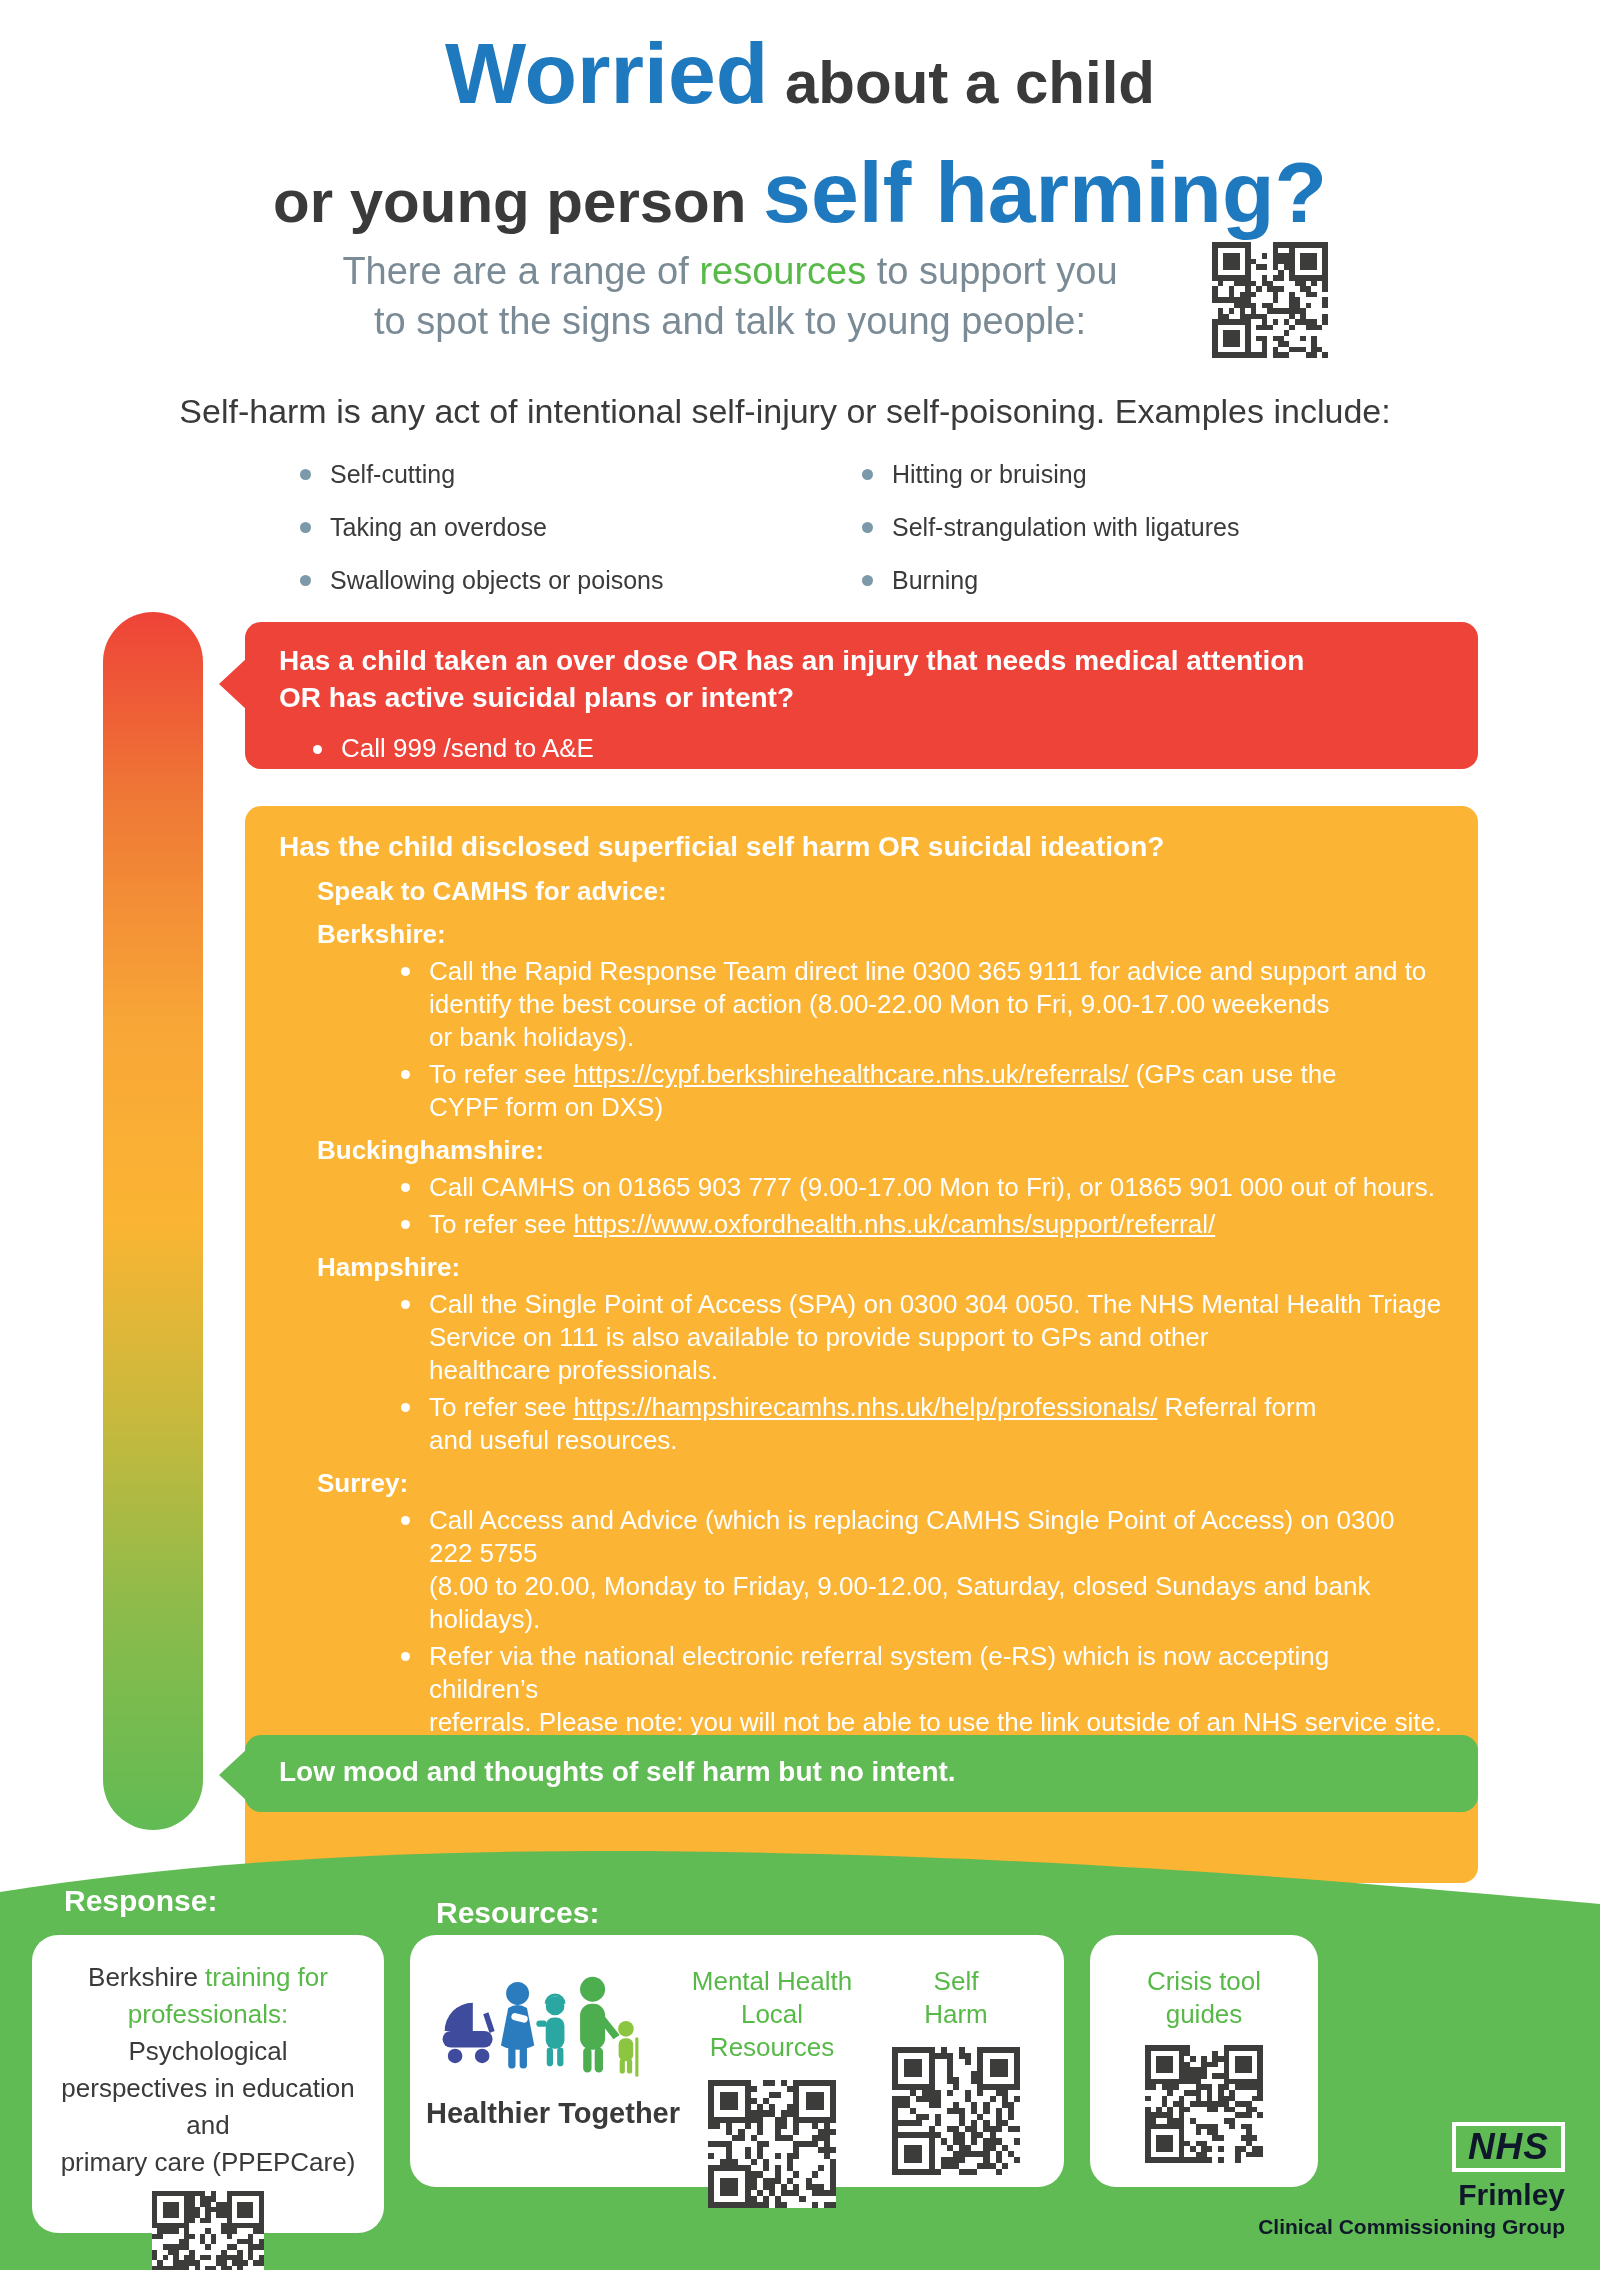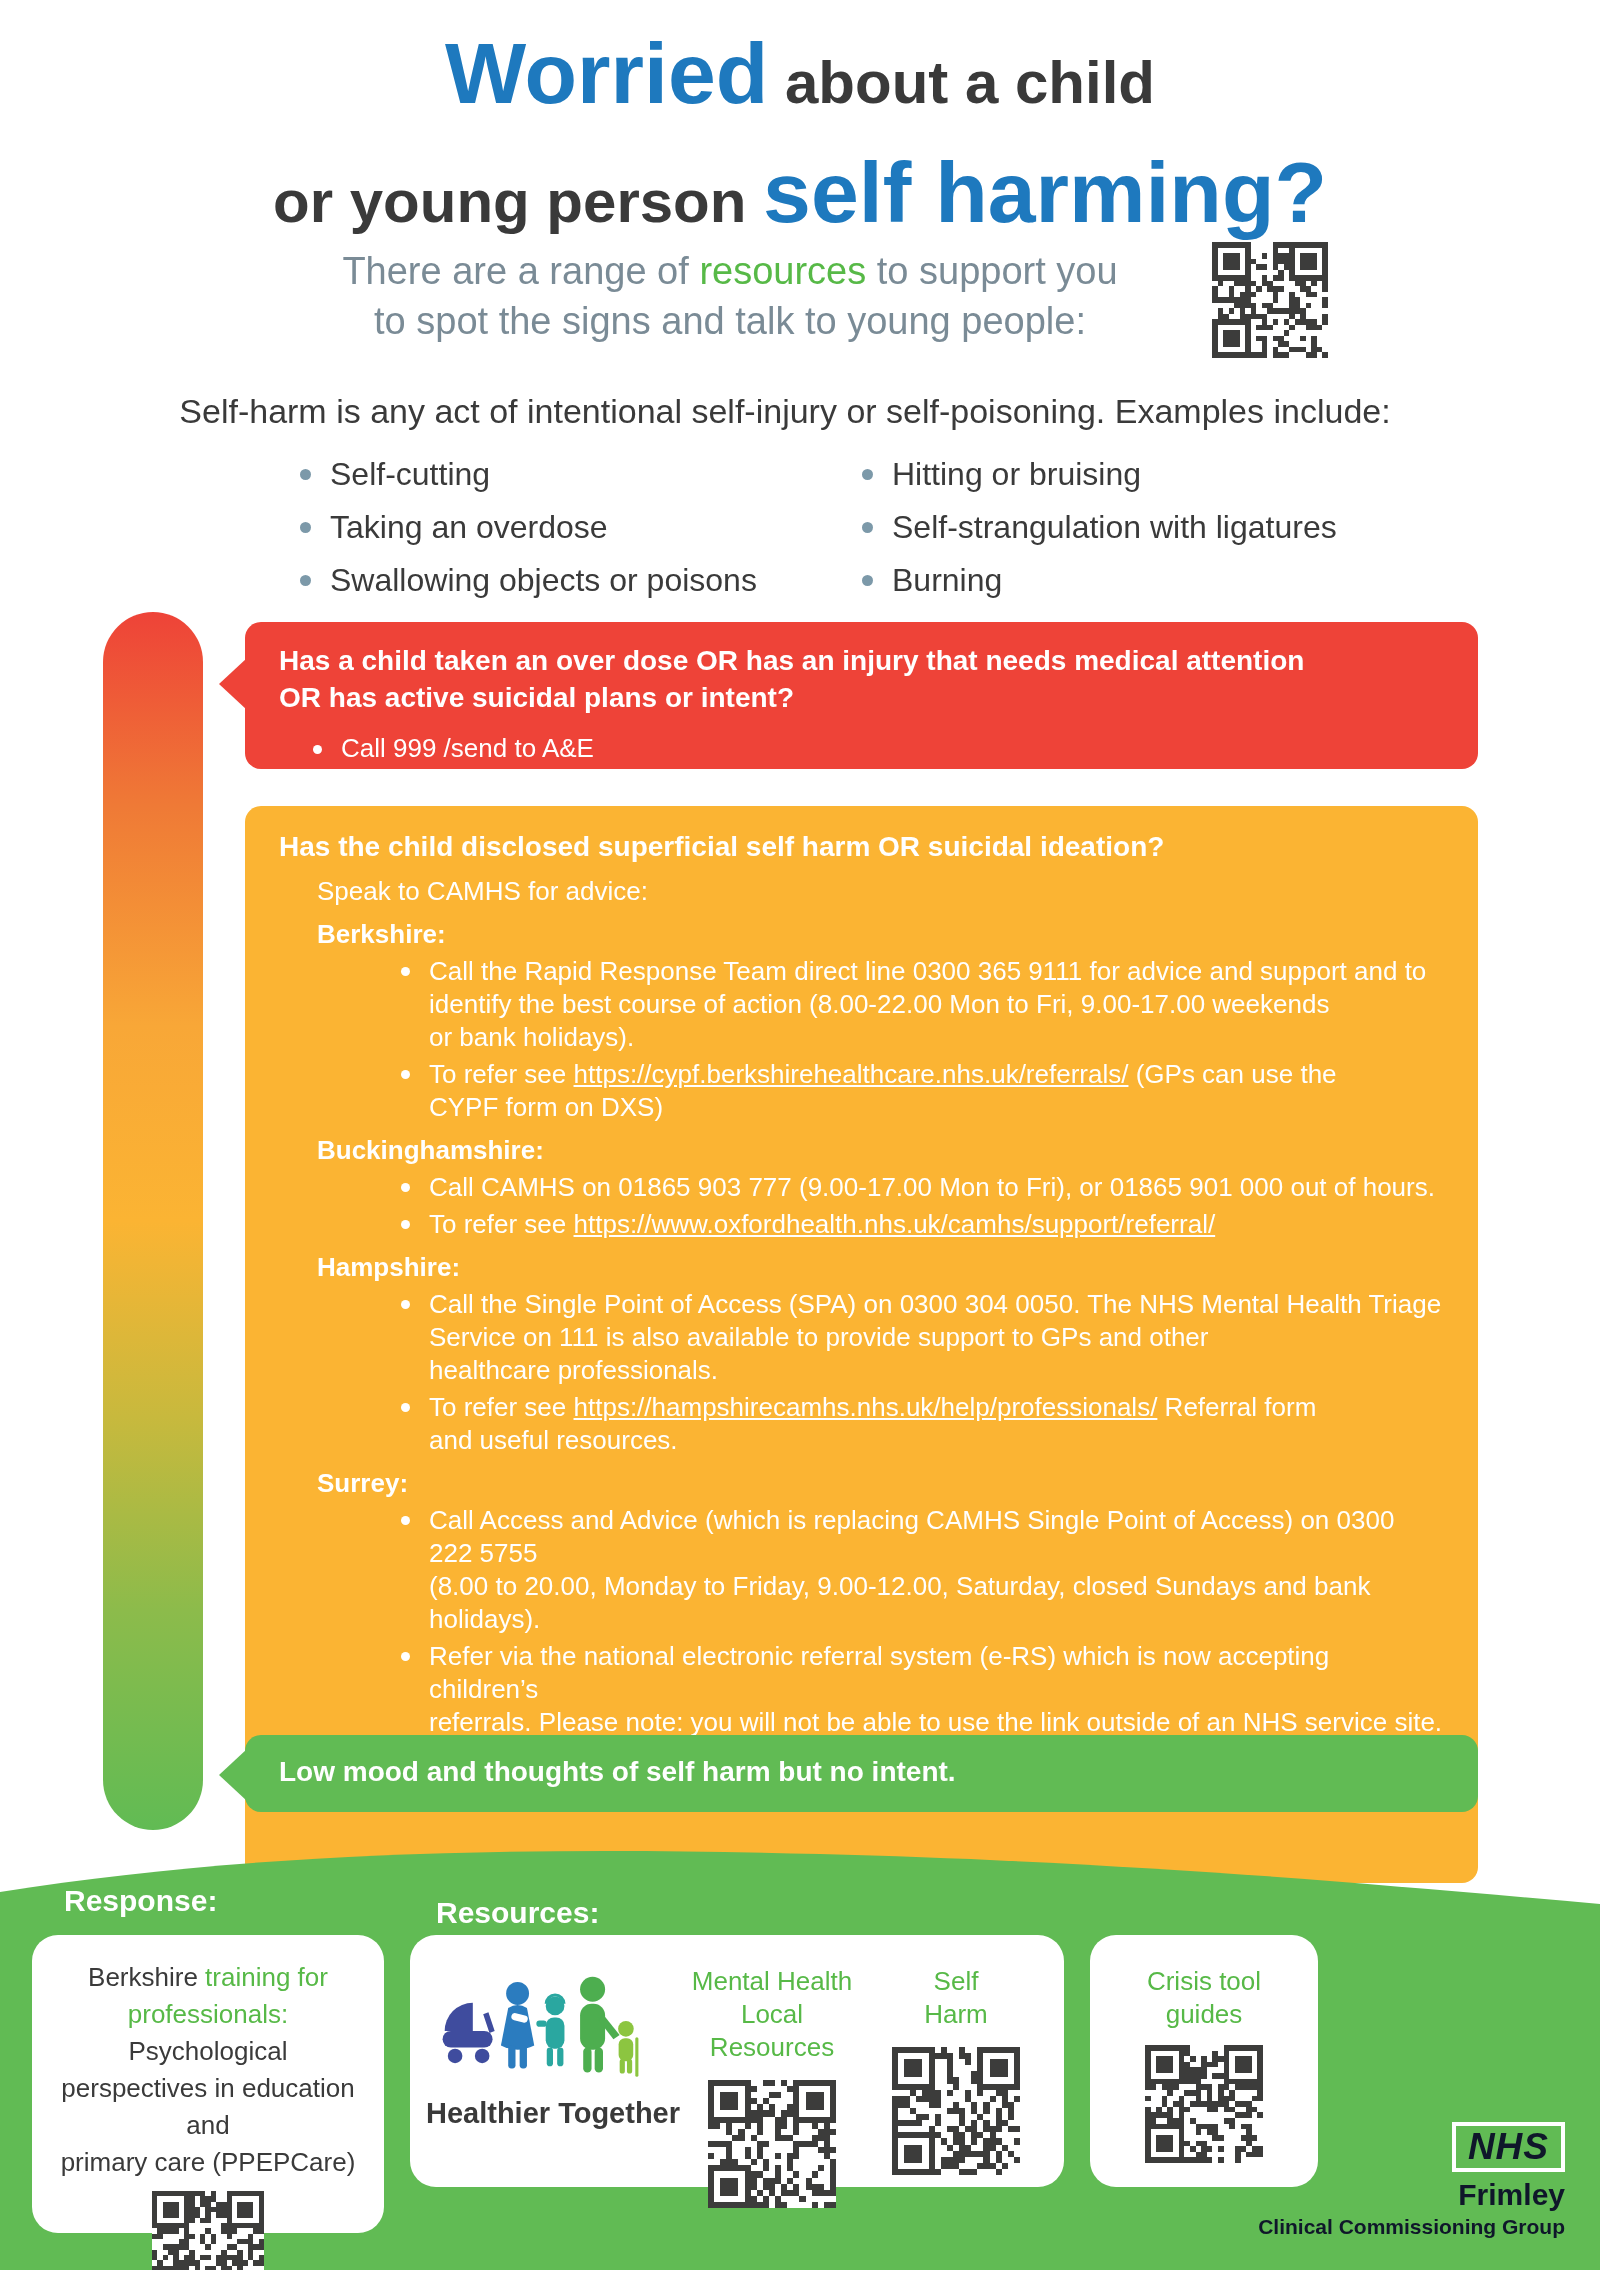--- a/index.html
+++ b/index.html
@@ -17,42 +17,42 @@
   .subtitle .hl{color:#57B947;}
 
   .qr{background:#fff;}
   .qr-top{position:absolute;left:1212px;top:242px;width:116px;height:116px;}
 
   .definition{position:absolute;top:392px;left:0;width:1570px;text-align:center;
               font-size:34px;color:#3A3A3A;}
 
   .examples{position:absolute;top:448px;}
   .ex-col1{left:300px;} .ex-col2{left:862px;}
-  .ex-item{position:relative;font-size:32px;color:#3A3A3A;line-height:53px;padding-left:30px;}
+  .ex-item{position:relative;font-size:25px;color:#3A3A3A;line-height:53px;padding-left:30px;}
   .ex-item .dot{position:absolute;left:0;top:21px;width:11px;height:11px;border-radius:50%;background:#7C99A9;}
 
   
   .bar{position:absolute;left:103px;top:612px;width:100px;height:1218px;border-radius:52px;
        background:linear-gradient(180deg,#EE4338 0%,#EF7A36 16%,#F8A737 34%,#FBB433 50%,#C8B93D 66%,#8CBB4B 82%,#61BB54 100%);}
 
   .bubble{position:absolute;left:245px;width:1233px;border-radius:16px;color:#fff;box-sizing:border-box;}
   .bubble::before{content:'';position:absolute;left:-26px;width:0;height:0;border-style:solid;
                   border-width:26px 28px 26px 0;border-color:transparent;}
   .red-box{top:622px;height:147px;background:#EE4338;}
   .red-box::before{top:36px;border-right-color:#EE4338;}
   .red-box .q{padding:20px 34px 0;font-weight:bold;font-size:28px;line-height:37px;white-space:pre-line;}
 
   .bullet{position:relative;white-space:pre-line;}
   .bullet .bdot{position:absolute;left:-28px;top:12px;width:9px;height:9px;border-radius:50%;background:#fff;}
   .red-box .action{margin:17px 0 0 96px;font-size:26px;}
 
   .amber-box{top:806px;height:1077px;background:#FBB433;padding:24px 34px;overflow:hidden;}
   .amber-box::before{top:56px;border-right-color:#FBB433;}
   .amber-box .q{font-weight:bold;font-size:28px;line-height:33px;}
-  .advice{margin:12px 0 0 38px;font-size:26px;line-height:33px;}
+  .advice{margin:12px 0 0 38px;font-size:26px;line-height:33px;font-weight:bold;}
   .region-name{margin:10px 0 0 38px;font-weight:bold;font-size:26px;line-height:33px;}
   .rb{margin:4px 0 0 150px;font-size:26px;line-height:33px;}
   .lnk{color:#fff;text-decoration:underline;cursor:pointer;}
 
   .green-box{top:1735px;height:77px;background:#61BB54;}
   .green-box::before{top:14px;border-right-color:#61BB54;}
   .green-box .q{padding:21px 34px 0;font-weight:bold;font-size:28px;}
 
   
   .footer-svg{position:absolute;left:0;top:1840px;}

